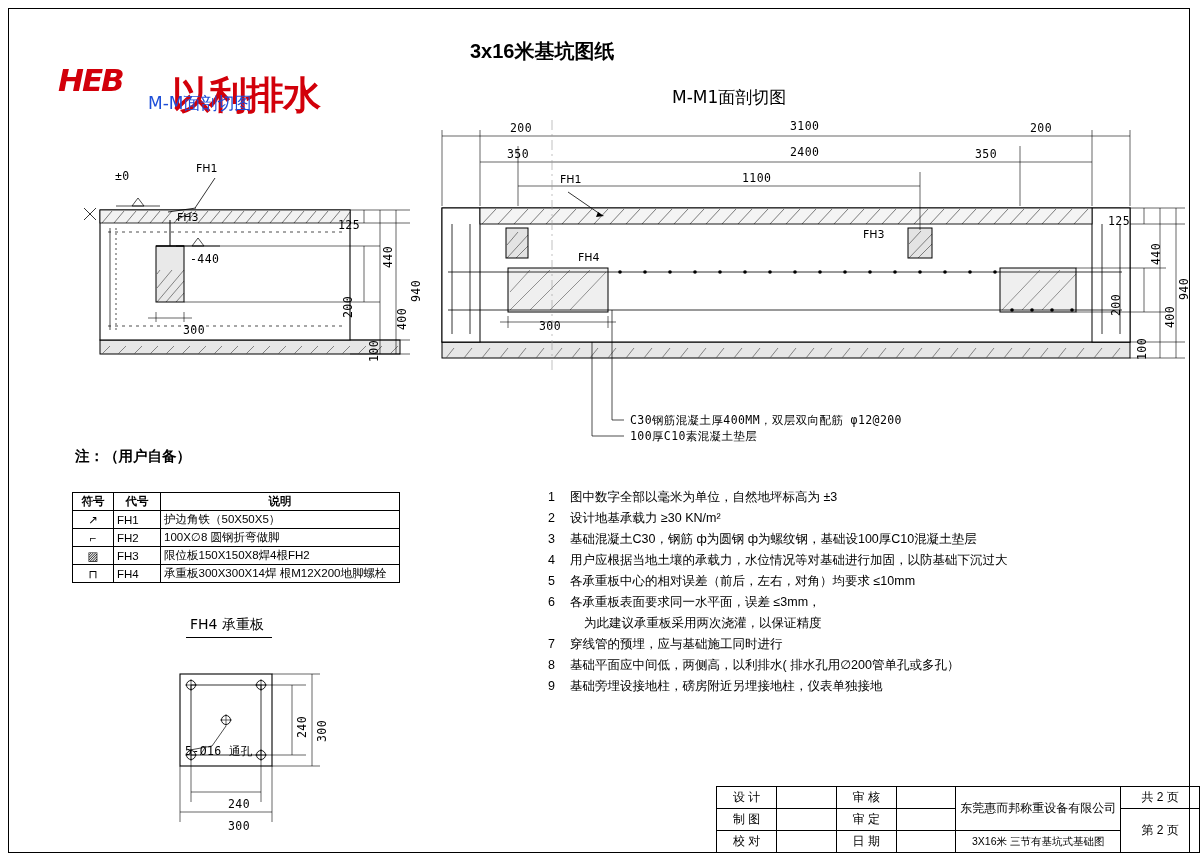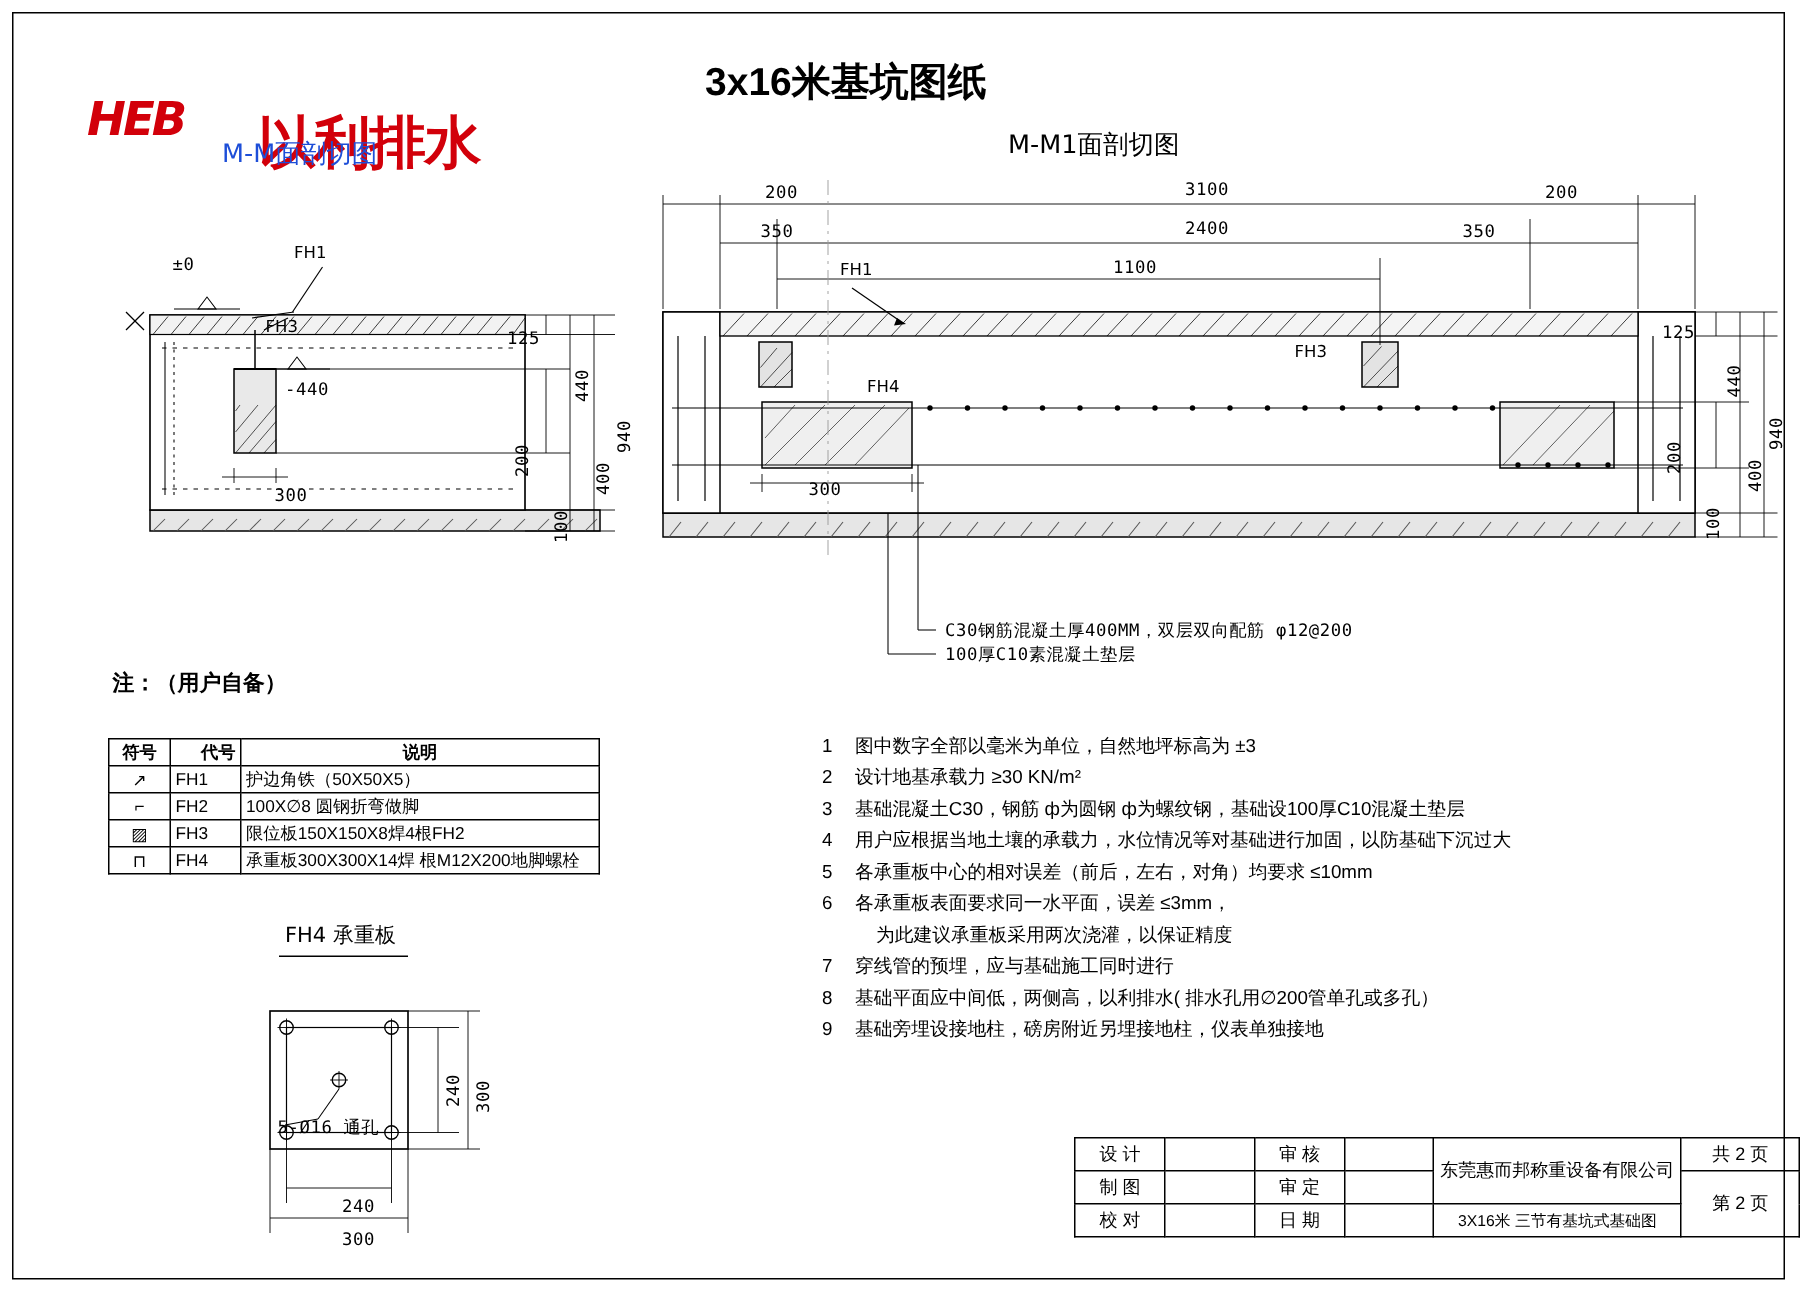--- a/index.html
+++ b/index.html
@@ -1,20 +1,20 @@
 <!DOCTYPE html>
 <html><head>
 <meta charset="utf-8">
 <style>
   html,body{margin:0;padding:0;background:#ffffff;}
   body{width:1200px;height:863px;position:relative;font-family:"Liberation Sans","DejaVu Sans",sans-serif;color:#000;}
   #sheet{position:absolute;left:0;top:0;width:1200px;height:863px;overflow:hidden;}
   .frame{position:absolute;left:8px;top:8px;width:1182px;height:845px;border:1.5px solid #000;box-sizing:border-box;}
   .t{position:absolute;white-space:pre;line-height:1.15;}
-  .title{font-size:26px;font-weight:bold;}
+  .title{font-size:20px;font-weight:bold;}
   .sec-title{font-size:17px;font-family:"DejaVu Sans",sans-serif;}
   .dim{font-size:11.5px;font-family:"DejaVu Sans Mono",monospace;letter-spacing:.4px;}
   .dimv{font-size:11.5px;font-family:"DejaVu Sans Mono",monospace;letter-spacing:.4px;transform:rotate(-90deg);transform-origin:left top;}
   .lab{font-size:11px;font-family:"DejaVu Sans",sans-serif;}
   .note{font-size:12.5px;}
   .note-b{font-size:14.5px;font-weight:bold;}
   .hline{position:absolute;background:#000;height:1px;}
   .logo-heb{position:absolute;left:58px;top:62px;font-size:31px;font-weight:bold;font-style:italic;color:#d2000a;font-family:"DejaVu Sans",sans-serif;letter-spacing:-2px;}
   .logo-cn{position:absolute;left:172px;top:70px;font-size:38px;font-weight:bold;color:#d2000a;font-family:"DejaVu Sans",sans-serif;letter-spacing:-1px;}
   table.leg{position:absolute;border-collapse:collapse;font-size:11.5px;}
@@ -378,21 +378,21 @@
 
   <div class="t dim" style="left:630px;top:414px;">C30钢筋混凝土厚400MM，双层双向配筋 φ12@200</div>
   <div class="t dim" style="left:630px;top:430px;">100厚C10素混凝土垫层</div>
 
   <div class="t note-b" style="left:75px;top:448px;">注：（用户自备）</div>
 
   <table class="leg" style="left:72px;top:492px;">
     <tbody>
         <tr>
       <th style="width:34px;">符号</th>
-      <th style="width:40px;text-align:right;">代号</th>
+      <th style="width:40px;">代号</th>
       <th style="width:232px;">说明</th>
     </tr>
     <tr>
       <td style="text-align:center;">↗</td>
       <td>FH1</td>
       <td>护边角铁（50X50X5）</td>
     </tr>
     <tr>
       <td style="text-align:center;">⌐</td>
       <td>FH2</td>
@@ -501,21 +501,21 @@
     <div style="position:relative;height:21px;">
       <span class="t note" style="left:0;top:2px;">8</span>
       <span class="t note" style="left:22px;top:2px;">基础平面应中间低，两侧高，以利排水( 排水孔用∅200管单孔或多孔）</span>
     </div>
     <div style="position:relative;height:21px;">
       <span class="t note" style="left:0;top:2px;">9</span>
       <span class="t note" style="left:22px;top:2px;">基础旁埋设接地柱，磅房附近另埋接地柱，仪表单独接地</span>
     </div>
   </div>
 
-  <table class="tb" style="left:716px;top:758px;padding-left:32px;">
+  <table class="tb" style="left:716px;top:786px;padding-left:32px;">
     <tbody>
         <tr>
       <td style="width:56px;">设 计</td>
       <td style="width:60px;"></td>
       <td style="width:56px;">审 核</td>
       <td style="width:60px;"></td>
       <td rowspan="2" style="width:140px;">东莞惠而邦称重设备有限公司</td>
       <td style="width:76px;">共 2 页</td>
     </tr>
     <tr>

